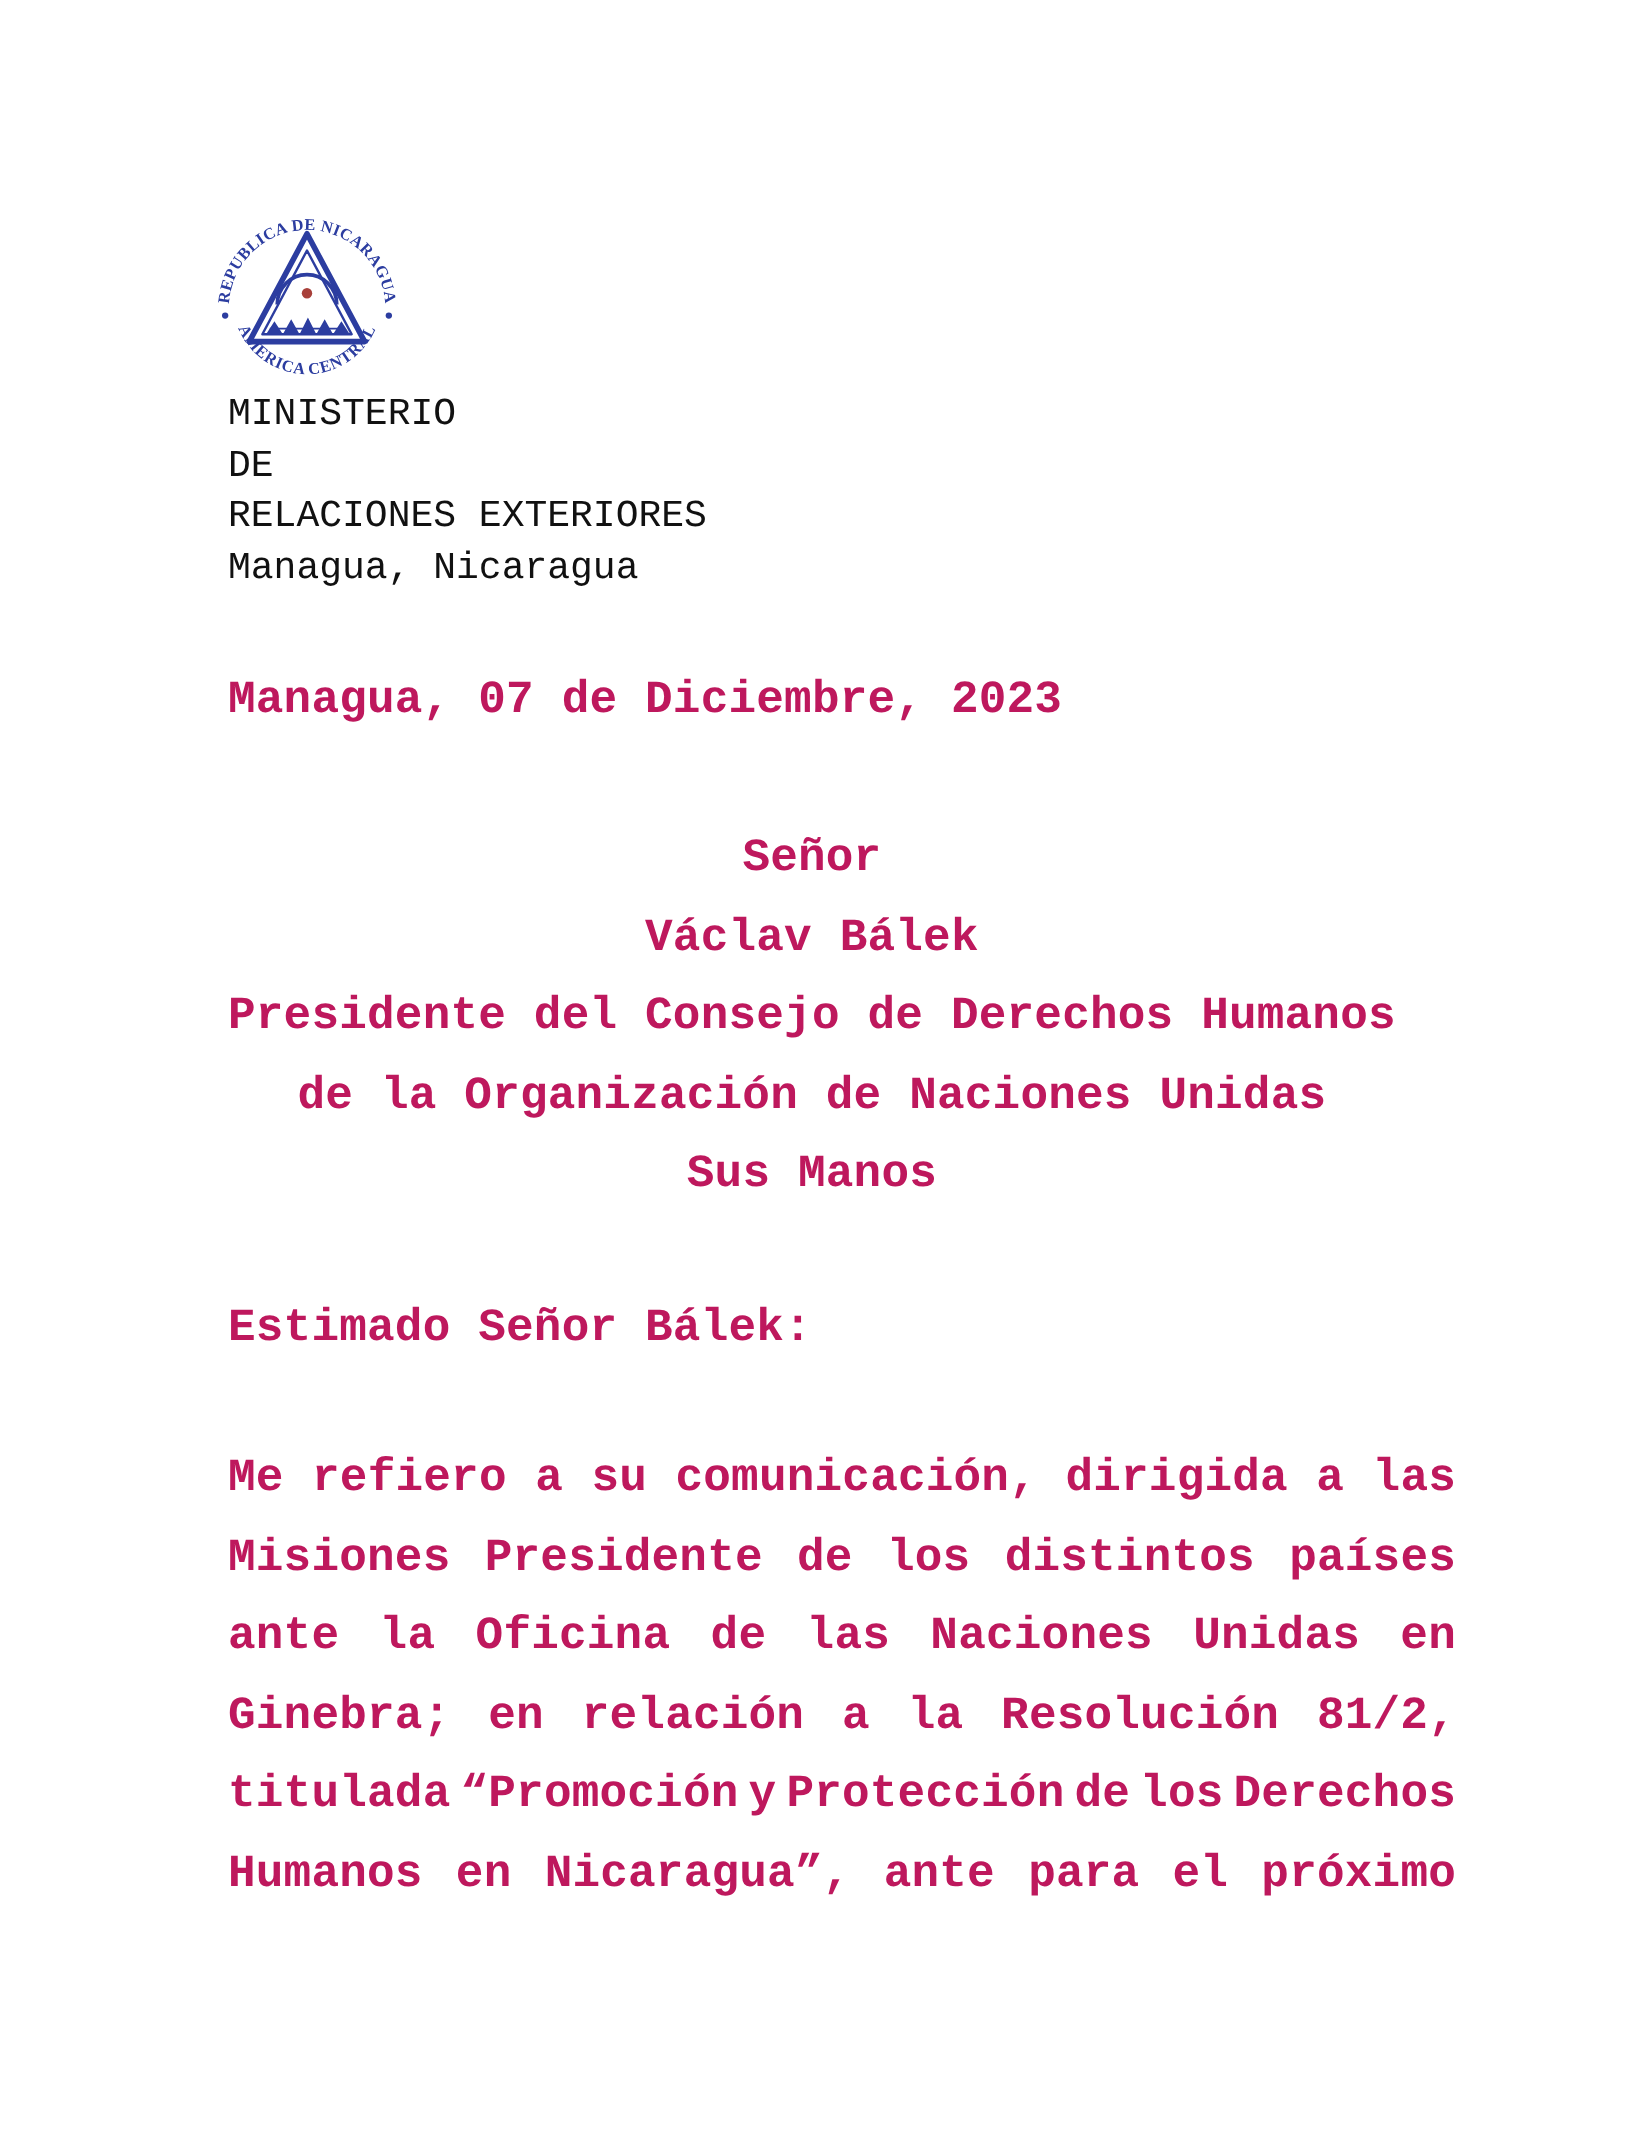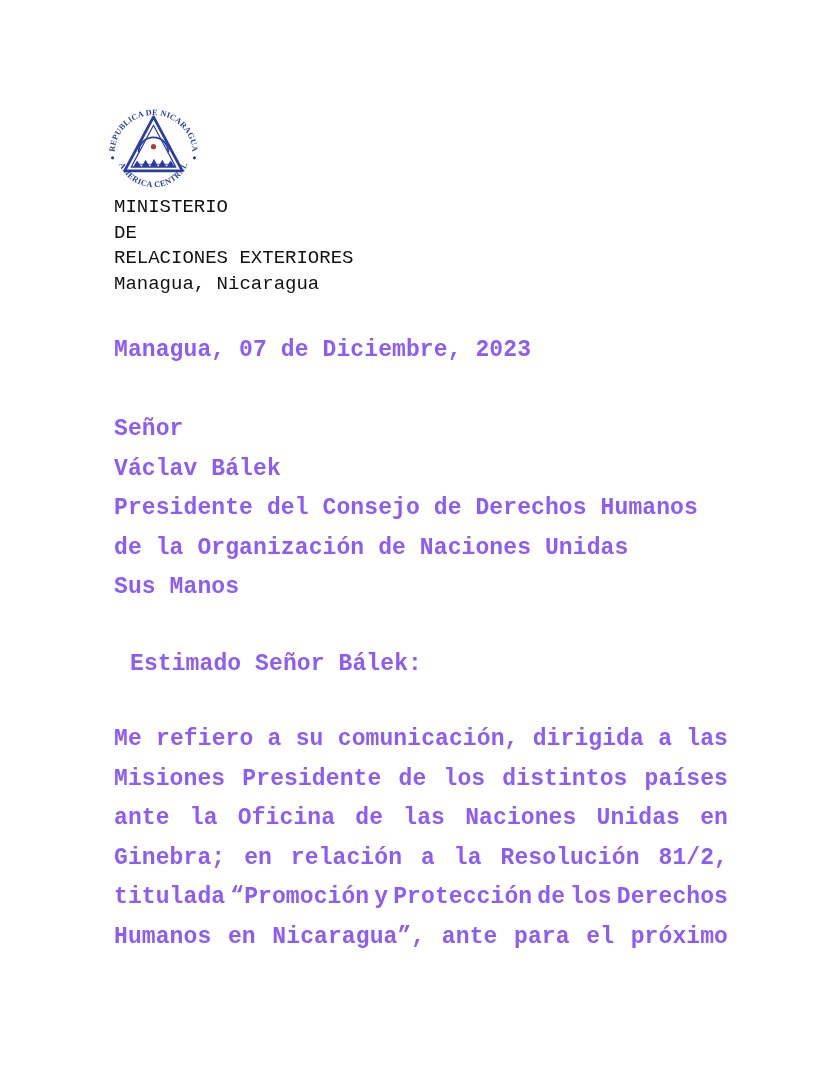--- a/index.html
+++ b/index.html
@@ -43,26 +43,26 @@
     white-space: nowrap;
   }
 
   
   .mono {
     font-family: "Liberation Mono", "DejaVu Sans Mono", monospace;
     font-weight: 700;
     font-size: 23px;
     letter-spacing: 0.1px;
     line-height: 39.5px;
-    color: #8b5cf6;
+    color: #be185d;
     white-space: nowrap;
   }
   .dateline    { position: absolute; left: 114px; top: 331px; }
-  .recipient   { position: absolute; left: 114px; top: 410px; }
-  .salutation  { position: absolute; left: 130px; top: 645px; text-align: center; }
+  .recipient   { position: absolute; left: 114px; top: 410px; text-align: center; }
+  .salutation  { position: absolute; left: 114px; top: 645px; text-align: center; }
 
   .body-block {
     position: absolute;
     left: 114px;
     top: 720px;
     width: 614px;
   }
   .body-line {
     white-space: normal;
     text-align: justify;

